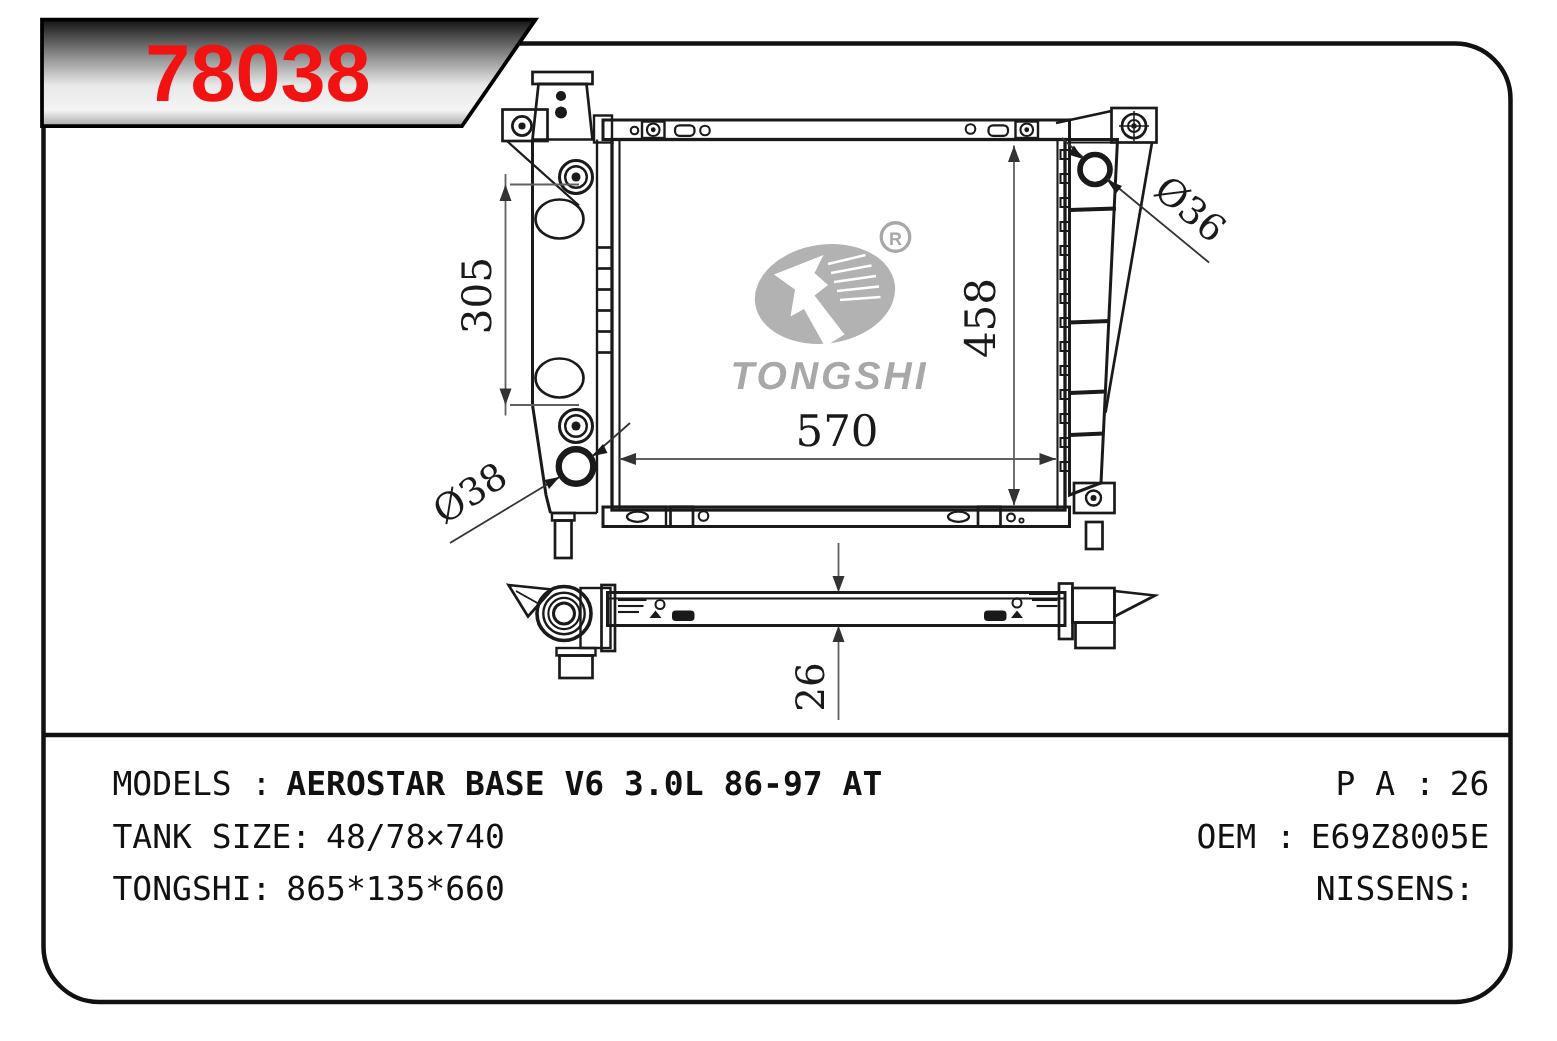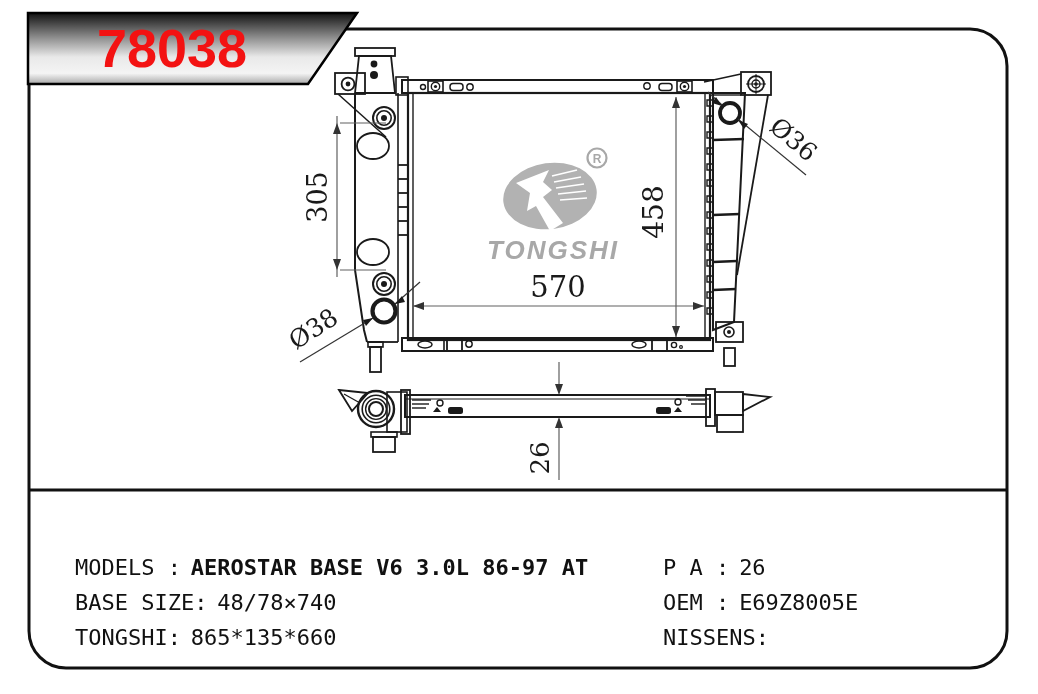--- a/index.html
+++ b/index.html
@@ -2,23 +2,23 @@
 <html><head>
 <meta charset="utf-8">
 <style>
   html,body{margin:0;padding:0;background:#ffffff;}
   .page{position:relative;width:1038px;height:694px;background:#fff;overflow:hidden;
         font-family:"Liberation Sans",sans-serif;}
   .drawing-svg{position:absolute;left:0;top:0;}
   
   .specs{position:absolute;left:0;top:506px;width:1038px;
          font-family:"DejaVu Sans Mono",monospace;font-size:22px;color:#111;}
-  .spec-col{position:absolute;top:0;margin-top:44px;}
+  .spec-col{position:absolute;top:0;}
   .spec-col.left{left:75px;width:560px;}
-  .spec-col.right{left:663px;width:330px;}
+  .spec-col.right{left:663px;width:330px;text-align:right;}
   .spec-row{height:35px;line-height:35px;white-space:nowrap;}
   .spec-label{margin-right:0.45em;}
   .spec-value{}
   .spec-value.bold{font-weight:bold;}
 </style>
 </head>
 <body>
 
 <div class="page">
 
@@ -244,21 +244,21 @@
     <text x="788" y="146" transform="rotate(40 788 146)" text-anchor="middle" font-size="25" fill="#1a1a1a" stroke="none">Ø36</text>
   </g>
 </svg>
 
   <div class="specs">
     <div class="spec-col left">
       <div class="spec-row">
         <span class="spec-label">MODELS :</span><span class="spec-value bold">AEROSTAR BASE V6 3.0L 86-97 AT</span>
       </div>
       <div class="spec-row">
-        <span class="spec-label">BASE SIZE:</span><span class="spec-value">48/78×740</span>
+        <span class="spec-label">TANK SIZE:</span><span class="spec-value">48/78×740</span>
       </div>
       <div class="spec-row">
         <span class="spec-label">TONGSHI:</span><span class="spec-value">865*135*660</span>
       </div>
     </div>
     <div class="spec-col right">
       <div class="spec-row">
         <span class="spec-label">P A :</span><span class="spec-value">26</span>
       </div>
       <div class="spec-row">

